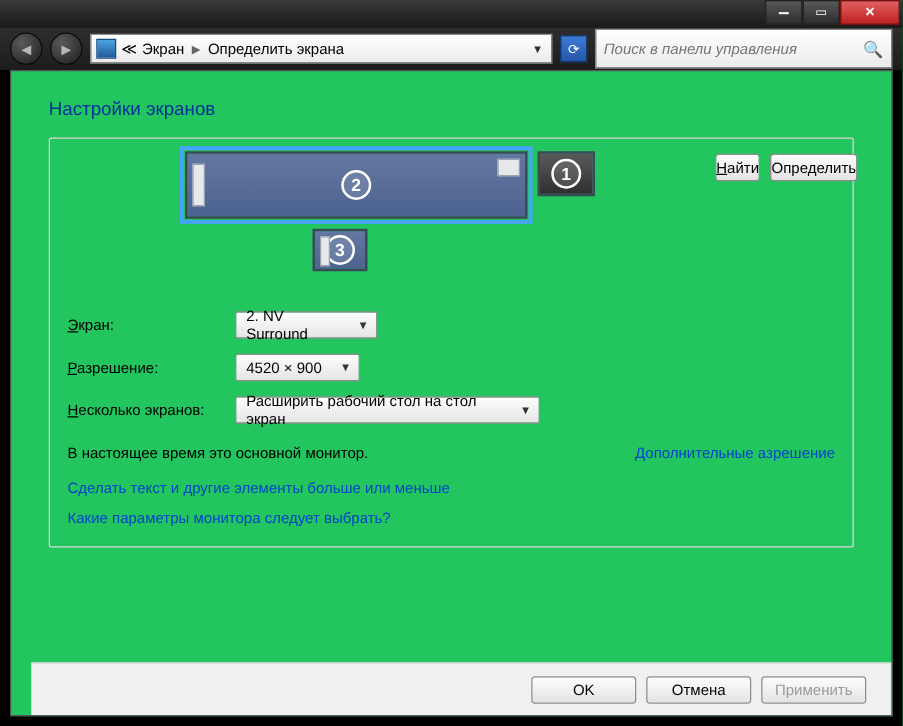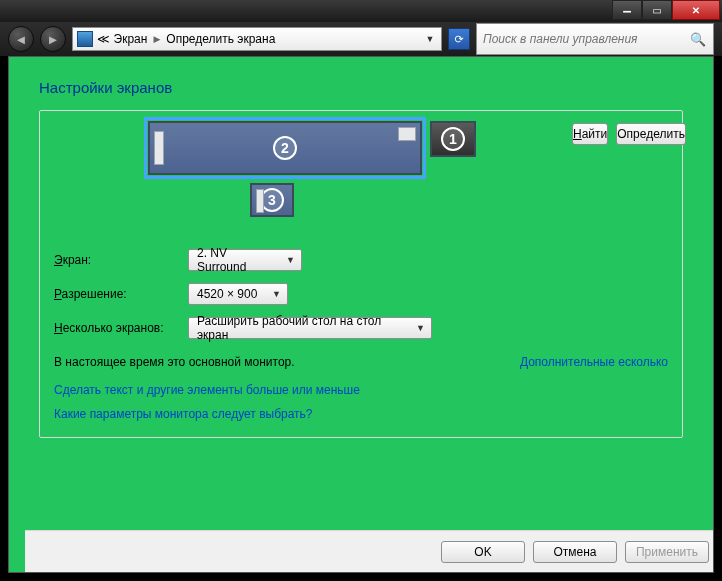--- a/index.html
+++ b/index.html
@@ -50,21 +50,21 @@
   .frow { display:flex; align-items:center; margin-bottom:12px; }
   .flabel { width:134px; }
   .u { text-decoration:underline; }
   .combo { height:22px; background:linear-gradient(to bottom,#fdfdfd,#e5e5e5); border:1px solid #8e8e8e; border-radius:2px; display:flex; align-items:center; padding:0 6px 0 8px; gap:8px; font-size:12px; }
   .combo .arr { font-size:9px; color:#333; margin-left:auto; }
   .note { margin-top:16px; display:flex; align-items:center;justify-content:center; }
   .link { color:#0046c8; cursor:pointer; }
   .link.right { margin-left:auto; }
   .links2 { margin-top:14px; display:flex; flex-direction:column; gap:10px; }
 
-  .footer { position:absolute; left:16px; right:0; bottom:0; height:42px; background:#f0f0f0; border-top:1px solid #d8d8d8; display:flex; align-items:center; justify-content:flex-end; gap:8px; padding-right:4px; }
+  .footer { position:absolute; left:16px; right:0; bottom:0; height:42px; background:#f0f0f0; border-top:1px solid #d8d8d8; display:flex; align-items:center; justify-content:flex-end; gap:8px; padding-right:20px; }
   .footer .wbtn { width:84px; }
 </style>
 </head>
 <body>
 
 <div class="window">
   <div class="titlebar">
     <div class="win-controls">
       <div class="win-btn min"></div>
       <div class="win-btn max"></div>
@@ -139,21 +139,21 @@
             <div class="flabel"><span class="u">Н</span>есколько экранов:</div>
             <div class="combo" style="width:244px">
               <span>Расширить рабочий стол на стол экран</span>
               <span class="arr">▼</span>
             </div>
           </div>
         </div>
 
         <div class="note">
           <span>В настоящее время это основной монитор.</span>
-          <span class="link right">Дополнительные есколько</span>
+          <span class="link right">Дополнительные азрешение</span>
         </div>
 
         <div class="links2">
           <span class="link">Сделать текст и другие элементы больше или меньше</span>
           <span class="link">Какие параметры монитора следует выбрать?</span>
         </div>
       </div>
     </div>
 
     <div class="footer">

